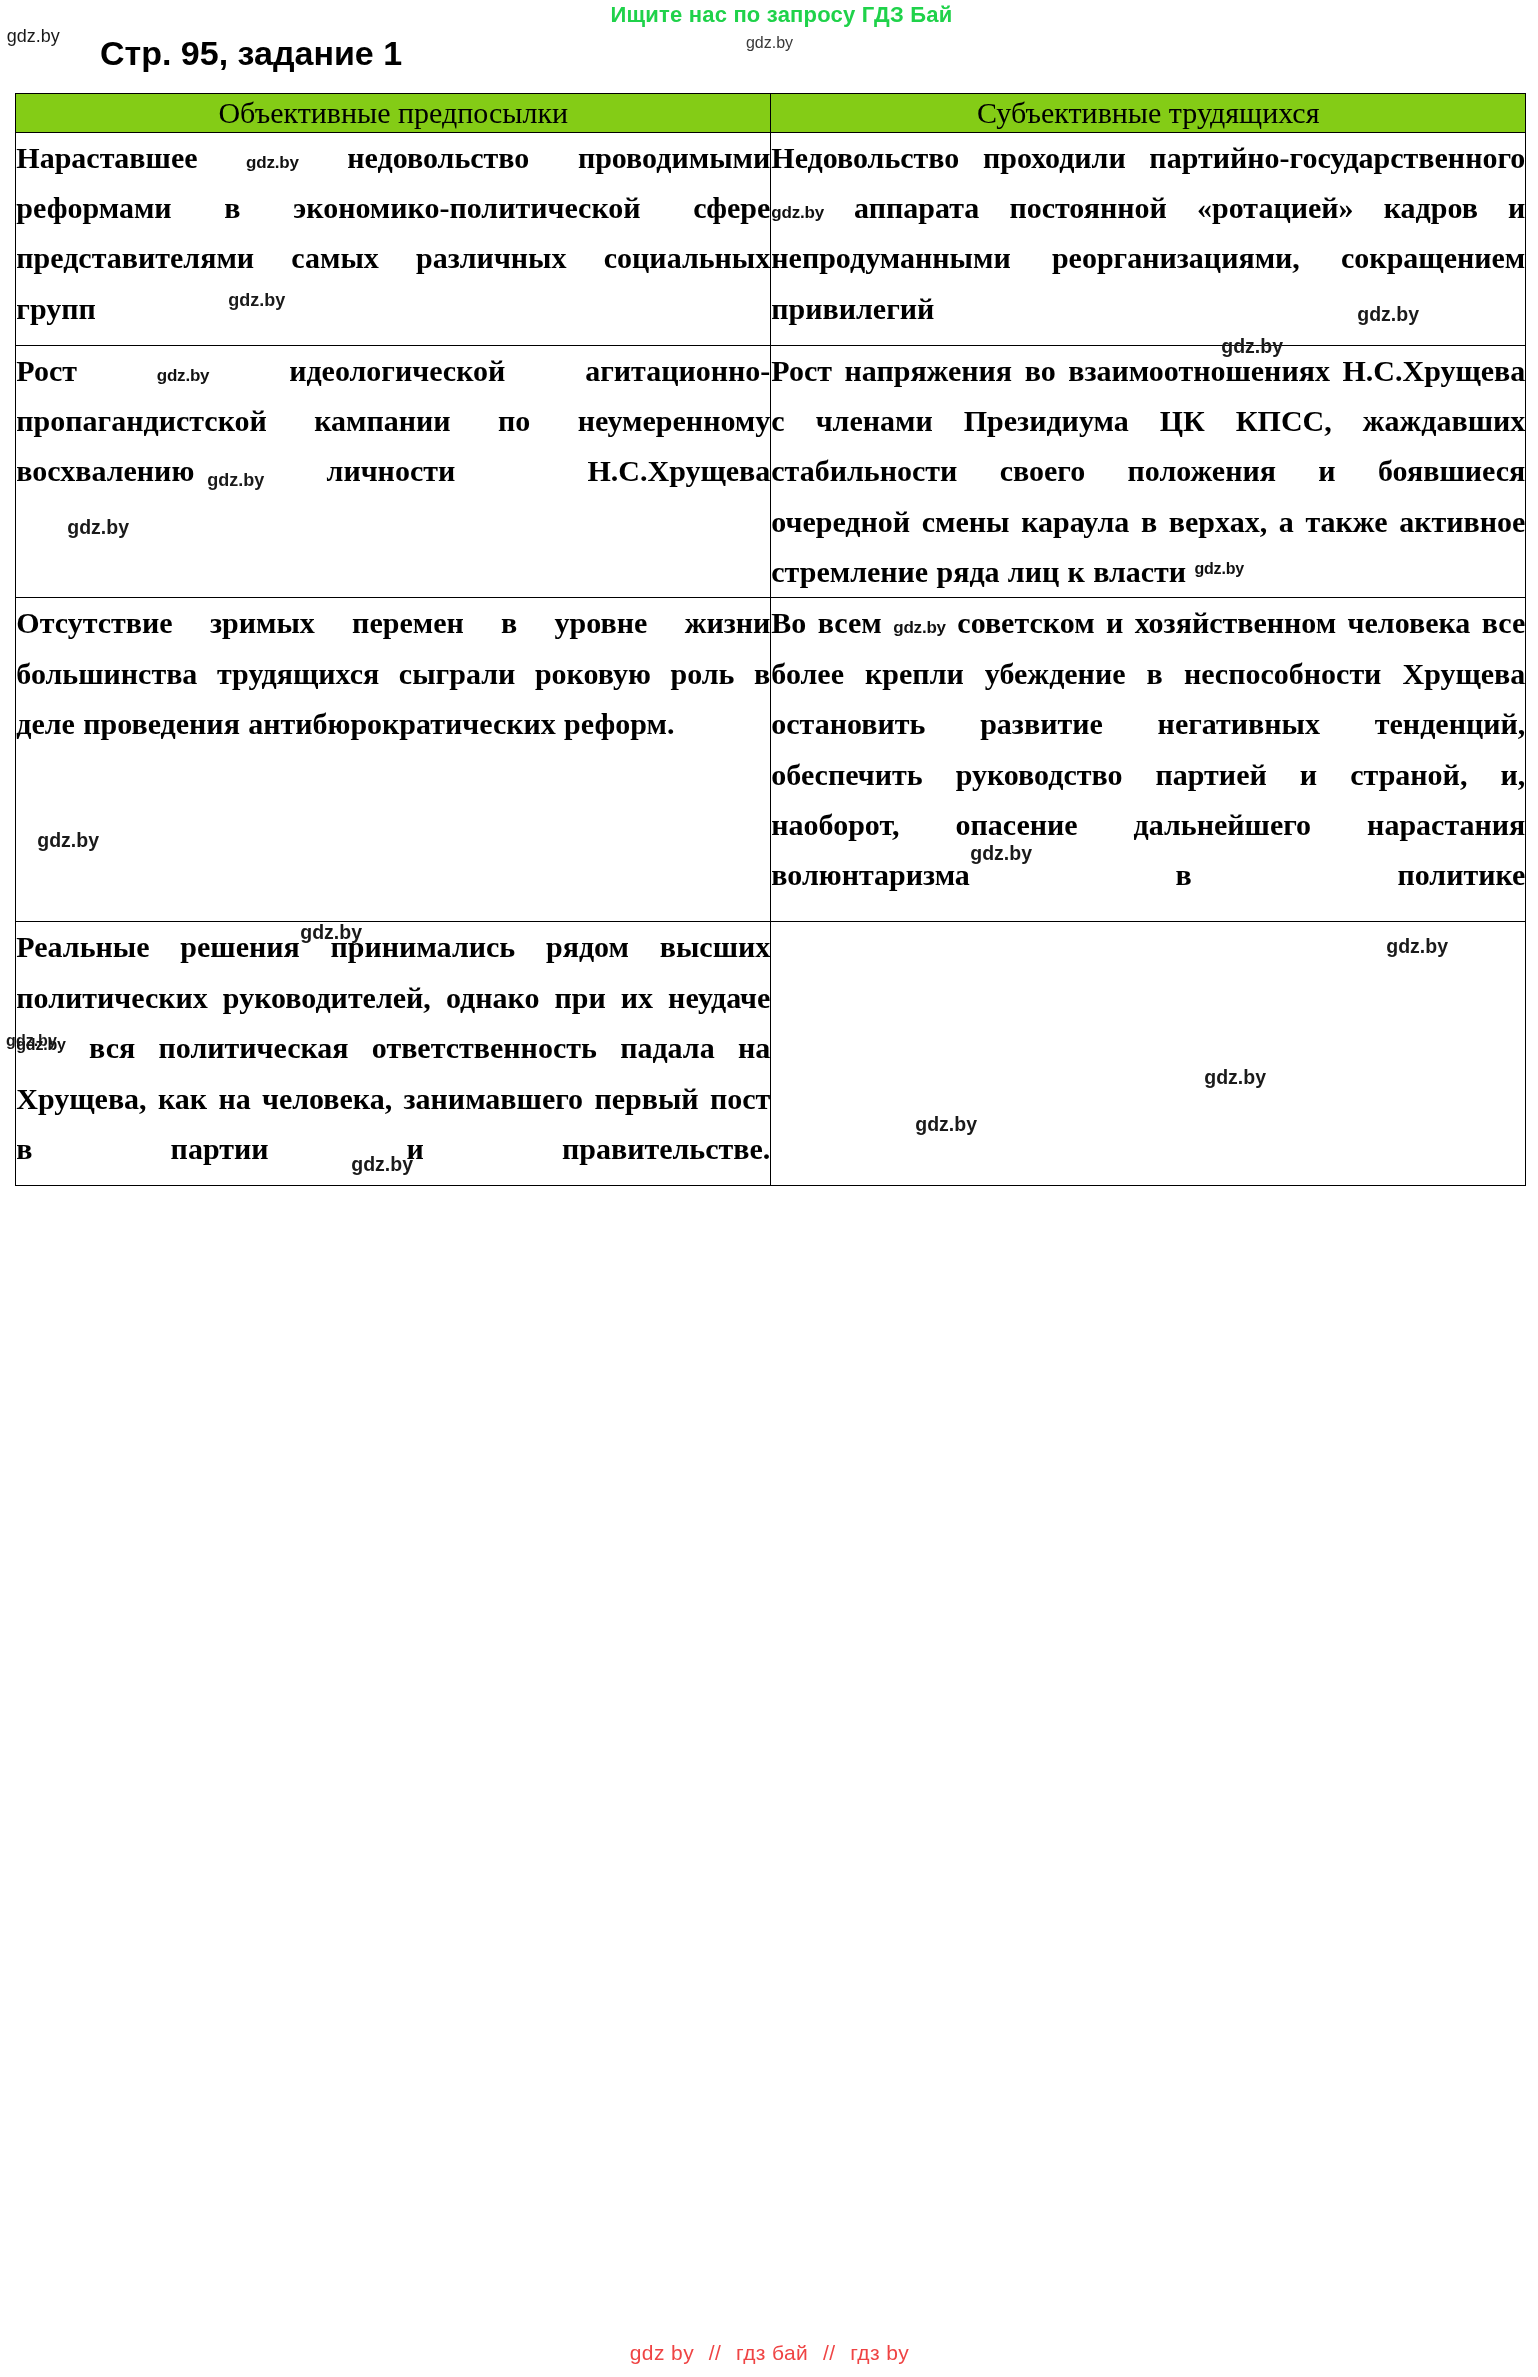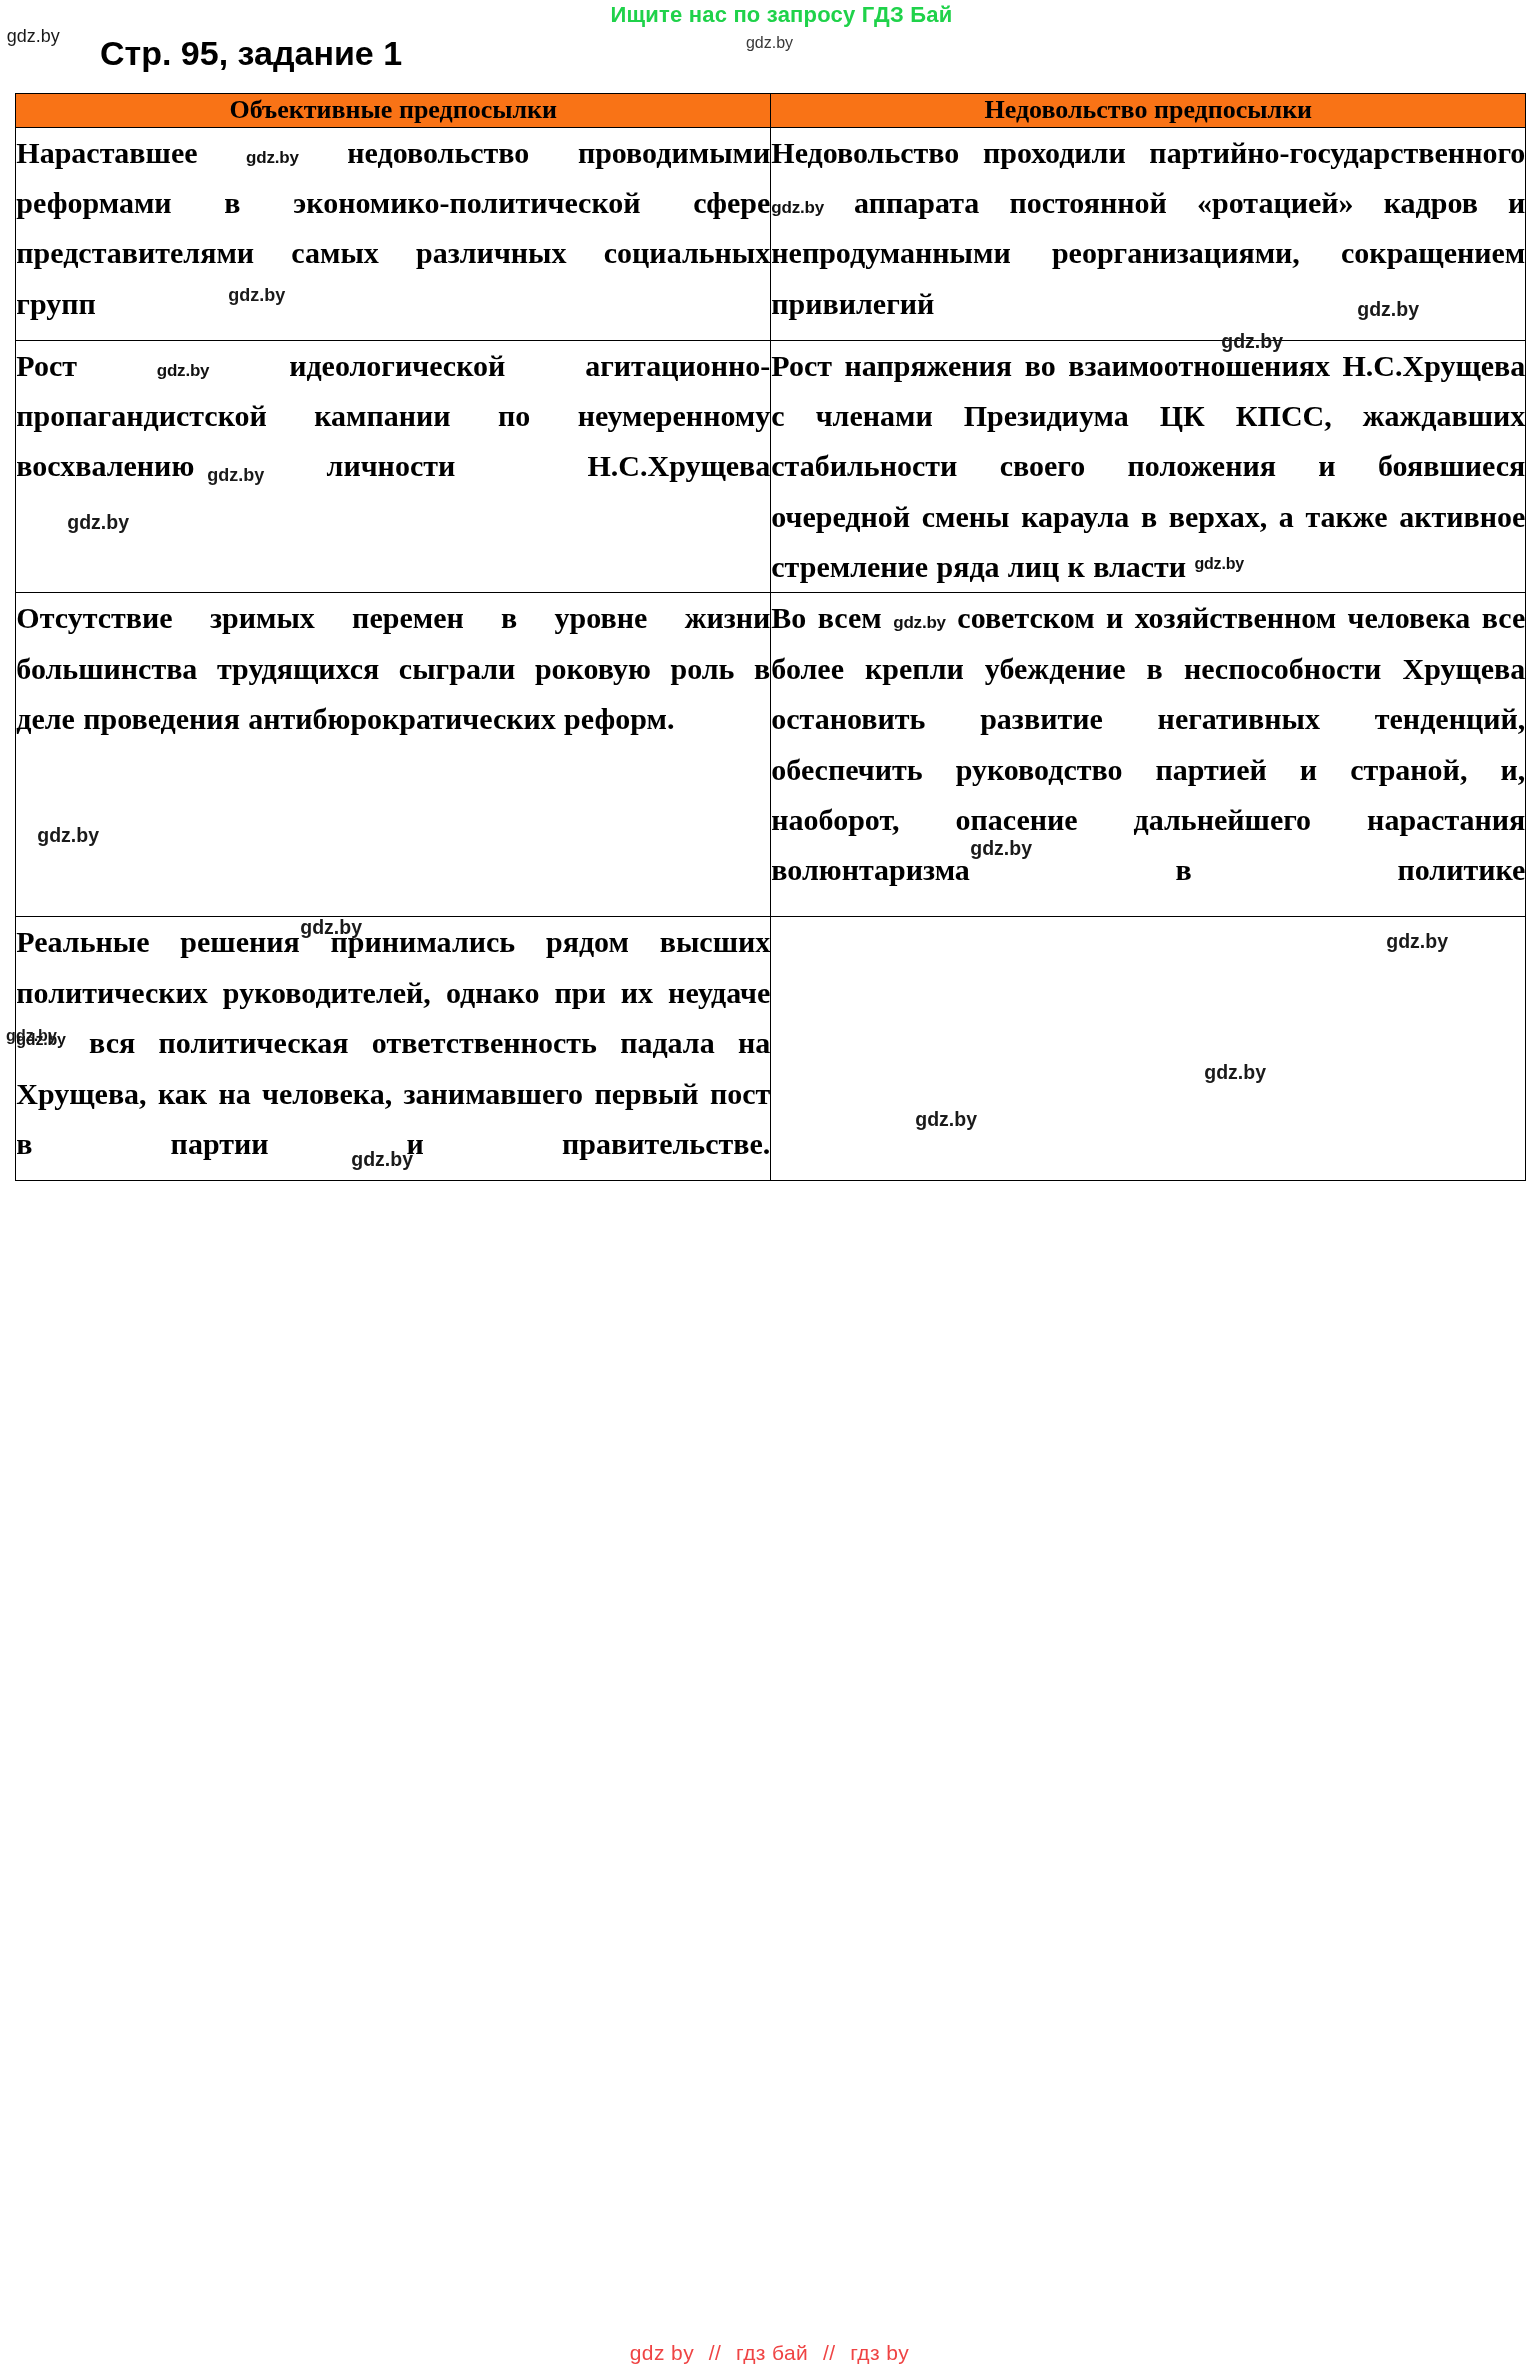--- a/index.html
+++ b/index.html
@@ -69,24 +69,24 @@
   table.grid col.c2 { width: 755px; }
 
   table.grid th,
   table.grid td {
     border: 1.7px solid #000000;
     vertical-align: top;
     padding: 0;
   }
 
   th.head-cell {
-    background: #f97316;
-    text-align: center;
-    font-weight: bold;
-    font-size: 26px;
+    background: #84cc16;
+    text-align: center;
+    font-weight: normal;
+    font-size: 30px;
     line-height: 1.25;
     padding: 7.6px 5.1px 9.3px 5.1px;
     font-family: "Liberation Serif", "DejaVu Serif", serif;
   }
 
   td.body-cell {
     position: relative;
     padding: 12px 15.3px 15.3px 15.3px;
     font-weight: bold;
   }
@@ -154,21 +154,21 @@
 
 <div class="sheet">
 <table class="grid">
   <colgroup>
         <col class="c1">
         <col class="c2">
       </colgroup>
   <thead>
     <tr>
       <th class="head-cell">Объективные предпосылки</th>
-      <th class="head-cell">Недовольство предпосылки</th>
+      <th class="head-cell">Субъективные трудящихся</th>
     </tr>
   </thead>
   <tbody>
 
     <tr>
       <td class="body-cell" style="height:212px;">
         <div class="cell-text last-just">
           <span>Нарастaвшее</span>
           <span class="wm-inline">gdz.by</span>
           <span>недовольство проводимыми реформами в экономико-политической сфере представителями самых различных социальных групп</span>

